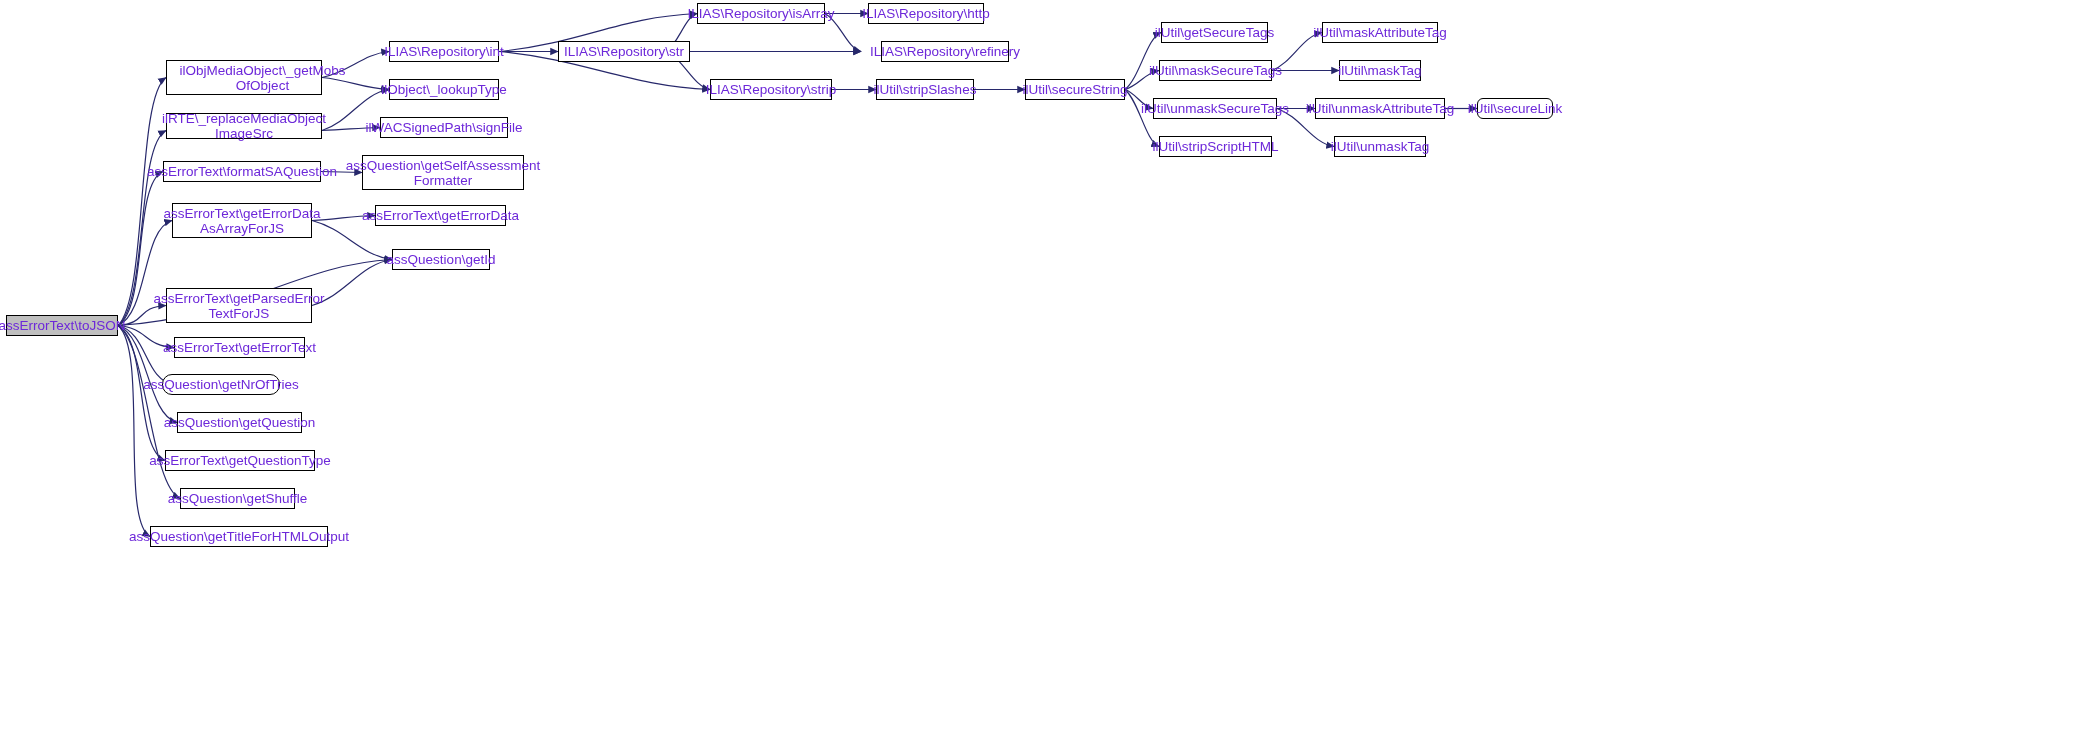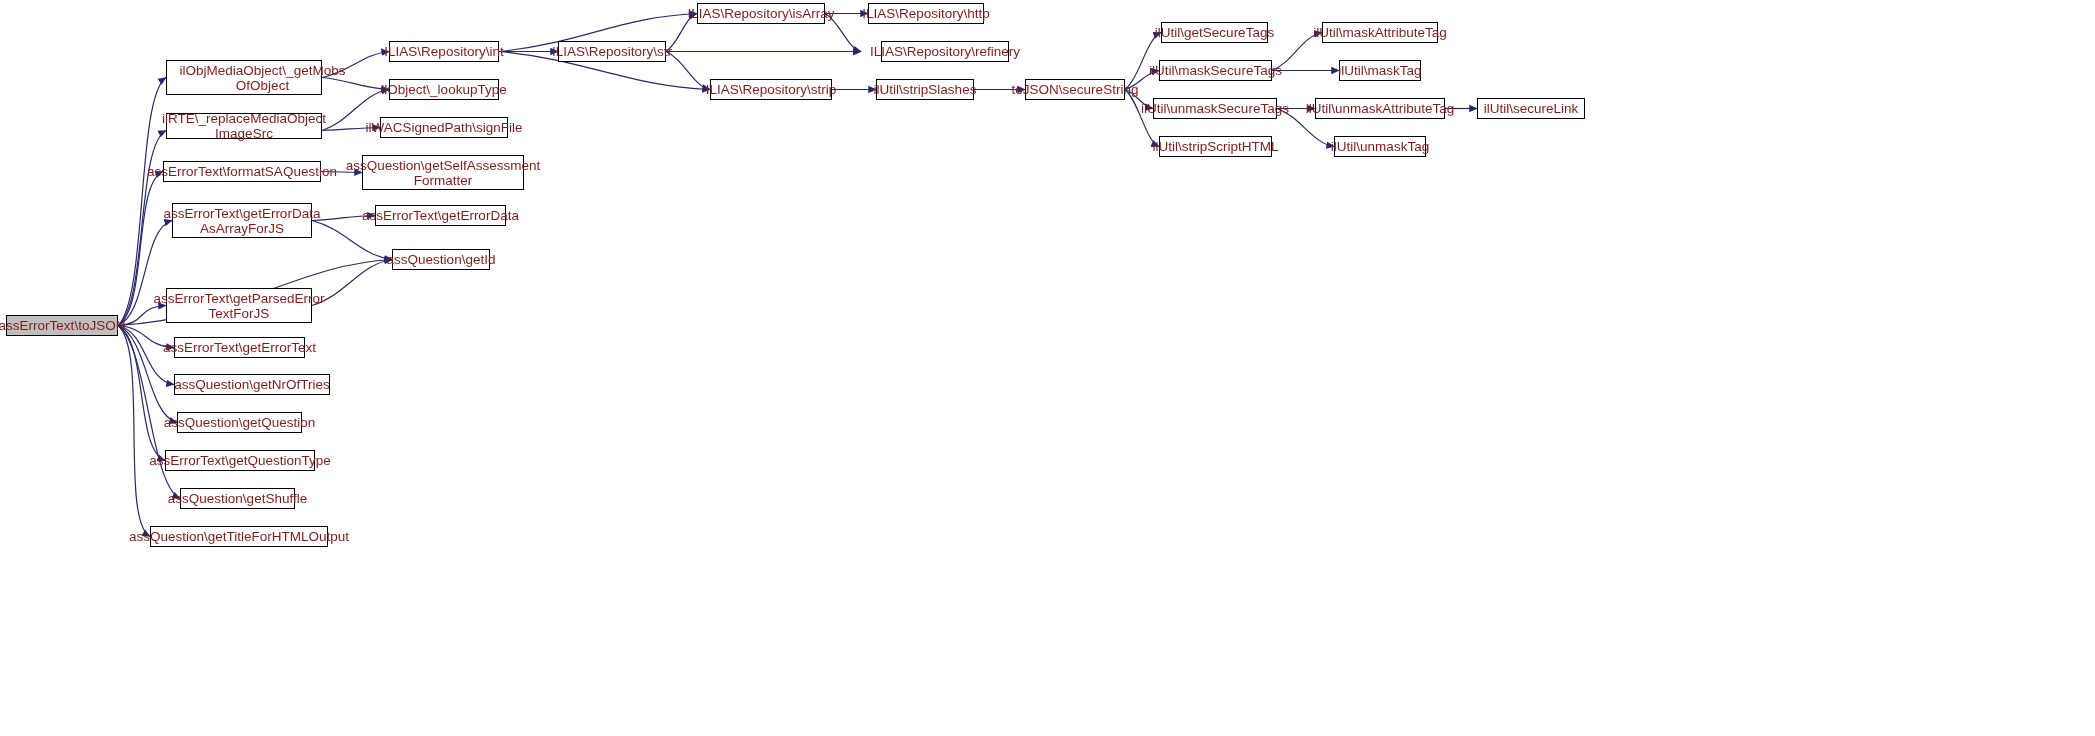--- a/index.html
+++ b/index.html
@@ -4,21 +4,21 @@
 <style>
   html,body{margin:0;padding:0;background:#ffffff;}
   body{font-family:"Liberation Sans", sans-serif;}
   #canvas{position:relative;width:2095px;height:736px;overflow:hidden;background:#ffffff;}
   #edges{position:absolute;left:0;top:0;width:2095px;height:736px;}
   .node{
     position:absolute;
     box-sizing:border-box;
     border:1px solid #000000;
     background:#ffffff;
-    color:#7f1d1d;
+    color:#6d28d9;
     display:flex;
     align-items:center;
     justify-content:center;
     text-align:center;
     font-size:13.5px;
     line-height:15px;
     letter-spacing:0px;
     white-space:pre-line;
     padding:0 3px;
     z-index:5;
@@ -81,42 +81,42 @@
       <div class="node" style="left: 166px; top: 60px; width: 156px; height: 35px; padding-left: 40px;">ilObjMediaObject\_getMobs
 OfObject</div>
       <div class="node" style="left: 166px; top: 113px; width: 156px; height: 26px;">ilRTE\_replaceMediaObject
 ImageSrc</div>
       <div class="node" style="left: 163px; top: 161px; width: 158px; height: 21px;">assErrorText\formatSAQuestion</div>
       <div class="node" style="left: 172px; top: 203px; width: 140px; height: 35px;">assErrorText\getErrorData
 AsArrayForJS</div>
       <div class="node" style="left: 166px; top: 288px; width: 146px; height: 35px;">assErrorText\getParsedError
 TextForJS</div>
       <div class="node" style="left: 174px; top: 337px; width: 131px; height: 21px;">assErrorText\getErrorText</div>
-      <div class="node" style="left: 174px; top: 374px; width: 156px; height: 21px;">assQuestion\getNrOfTries</div>
+      <div class="node" style="left: 162px; top: 374px; width: 118px; height: 21px; border-radius: 10px;">assQuestion\getNrOfTries</div>
       <div class="node" style="left: 177px; top: 412px; width: 125px; height: 21px;">assQuestion\getQuestion</div>
       <div class="node" style="left: 165px; top: 450px; width: 150px; height: 21px;">assErrorText\getQuestionType</div>
       <div class="node" style="left: 180px; top: 488px; width: 115px; height: 21px;">assQuestion\getShuffle</div>
       <div class="node" style="left: 150px; top: 526px; width: 178px; height: 21px;">assQuestion\getTitleForHTMLOutput</div>
       <div class="node" style="left: 389px; top: 41px; width: 110px; height: 21px;">ILIAS\Repository\int</div>
       <div class="node" style="left: 389px; top: 79px; width: 110px; height: 21px;">ilObject\_lookupType</div>
       <div class="node" style="left: 380px; top: 117px; width: 128px; height: 21px;">ilWACSignedPath\signFile</div>
       <div class="node" style="left: 362px; top: 155px; width: 162px; height: 35px;">assQuestion\getSelfAssessment
 Formatter</div>
       <div class="node" style="left: 375px; top: 205px; width: 131px; height: 21px;">assErrorText\getErrorData</div>
       <div class="node" style="left: 392px; top: 249px; width: 98px; height: 21px;">assQuestion\getId</div>
-      <div class="node" style="left: 558px; top: 41px; width: 108px; height: 21px;">ILIAS\Repository\str</div>
+      <div class="node" style="left: 558px; top: 41px; width: 132px; height: 21px;">ILIAS\Repository\str</div>
       <div class="node" style="left: 697px; top: 3px; width: 128px; height: 21px;">ILIAS\Repository\isArray</div>
       <div class="node" style="left: 710px; top: 79px; width: 122px; height: 21px; text-align: right;">ILIAS\Repository\strip</div>
       <div class="node" style="left: 868px; top: 3px; width: 116px; height: 21px;">ILIAS\Repository\http</div>
       <div class="node" style="left: 861px; top: 41px; width: 128px; height: 21px; margin-left: 20px;">ILIAS\Repository\refinery</div>
       <div class="node" style="left: 876px; top: 79px; width: 98px; height: 21px;">ilUtil\stripSlashes</div>
-      <div class="node" style="left: 1025px; top: 79px; width: 100px; height: 21px;">toJSON\secureString</div>
+      <div class="node" style="left: 1025px; top: 79px; width: 100px; height: 21px;">ilUtil\secureString</div>
       <div class="node" style="left: 1161px; top: 22px; width: 107px; height: 21px;">ilUtil\getSecureTags</div>
       <div class="node" style="left: 1159px; top: 60px; width: 113px; height: 21px;">ilUtil\maskSecureTags</div>
       <div class="node" style="left: 1153px; top: 98px; width: 124px; height: 21px;">ilUtil\unmaskSecureTags</div>
       <div class="node" style="left: 1159px; top: 136px; width: 113px; height: 21px;">ilUtil\stripScriptHTML</div>
       <div class="node" style="left: 1322px; top: 22px; width: 116px; height: 21px;">ilUtil\maskAttributeTag</div>
       <div class="node" style="left: 1339px; top: 60px; width: 82px; height: 21px;">ilUtil\maskTag</div>
       <div class="node" style="left: 1315px; top: 98px; width: 130px; height: 21px;">ilUtil\unmaskAttributeTag</div>
       <div class="node" style="left: 1334px; top: 136px; width: 92px; height: 21px;">ilUtil\unmaskTag</div>
-      <div class="node" style="left: 1477px; top: 98px; width: 108px; height: 21px;">ilUtil\secureLink</div>
+      <div class="node" style="left: 1477px; top: 98px; width: 76px; height: 21px; border-radius: 6px;">ilUtil\secureLink</div>
     </div>
 </div>
 
 </body></html>

